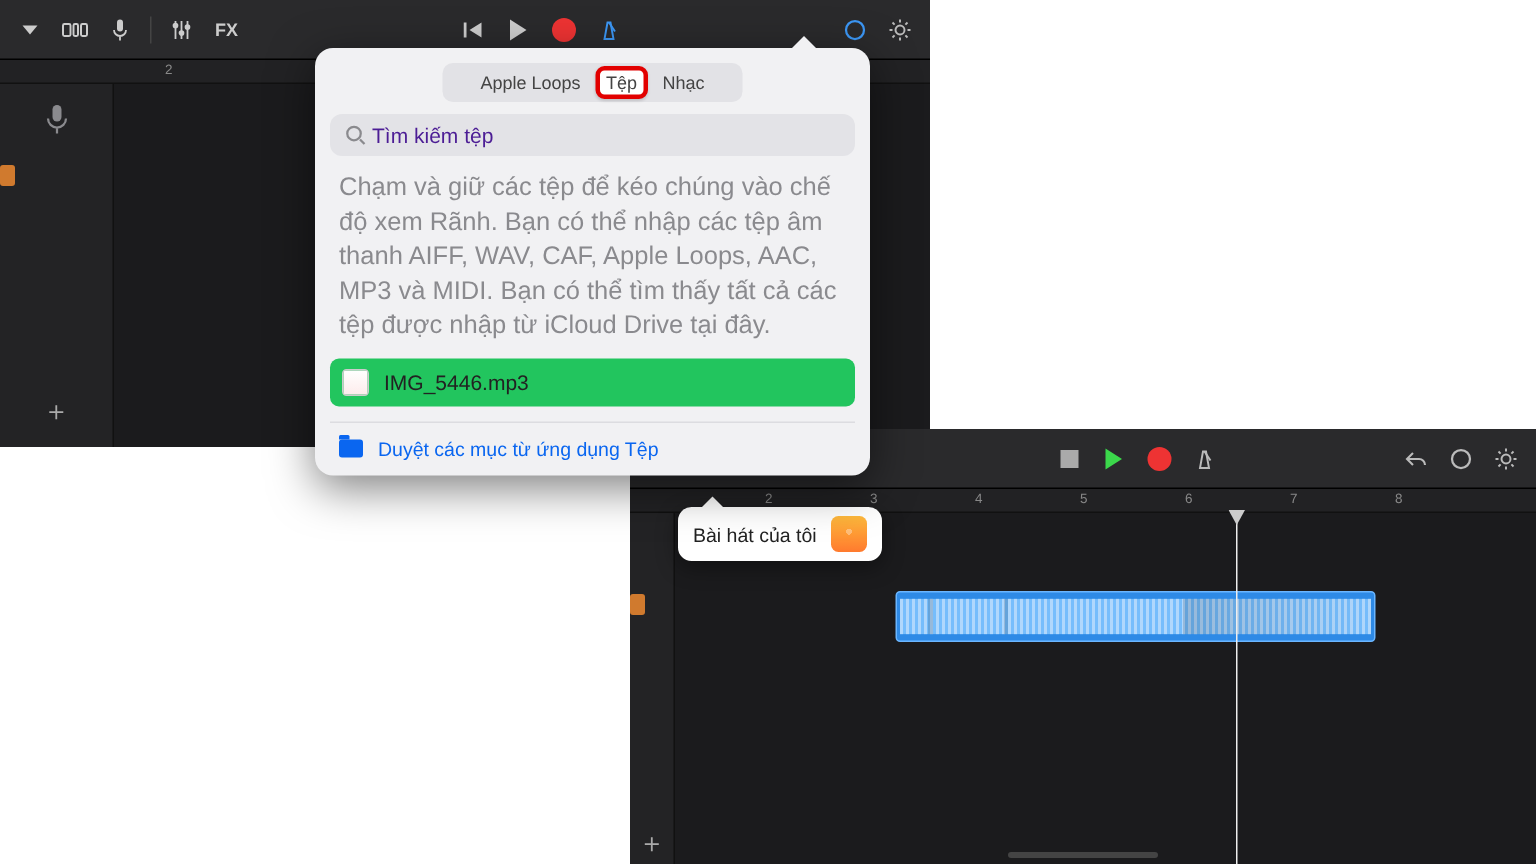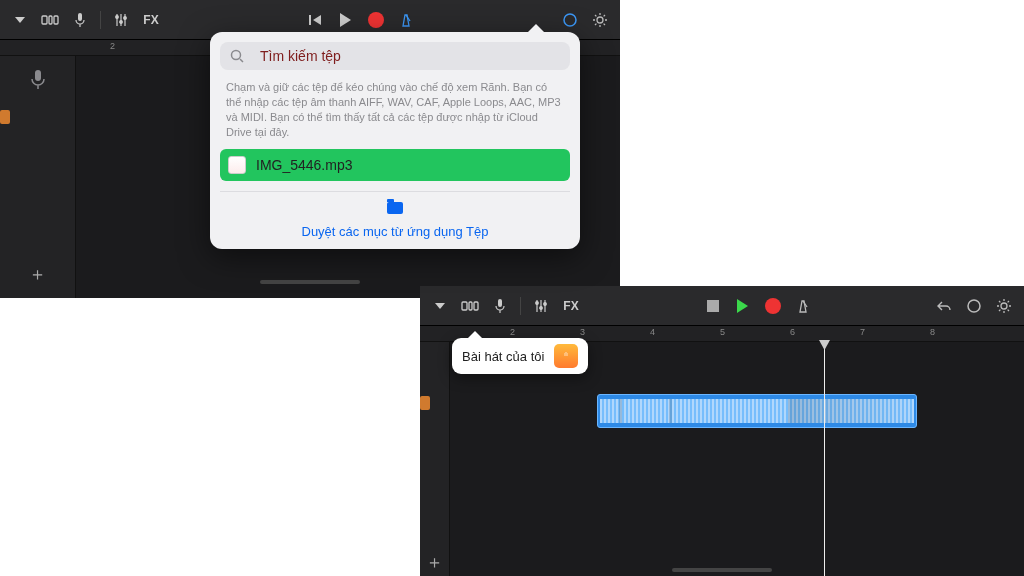--- a/index.html
+++ b/index.html
@@ -164,27 +164,27 @@
   .redbox {
     border: 3px solid #e20000;
     padding: 1px 4px;
   }
   .search {
     display: flex;
     align-items: center;
     background: #e3e3e7;
     border-radius: 8px;
     padding: 6px 10px;
-    color: #7f1d1d;
+    color: #4c1d95;
     font-size: 14px;
-    gap: 16px;
+    gap: 4px;
     margin-bottom: 8px;
   }
   .help-txt {
-    font-size: 11px;
+    font-size: 17px;
     color: #8a8a8e;
     line-height: 1.35;
     padding: 2px 6px 10px;
   }
   .file-row {
     display: flex;
     align-items: center;
     background: #22c55e;
     border-radius: 6px;
     padding: 7px 8px;
@@ -203,21 +203,20 @@
   .browse {
     display: flex;
     align-items: center;
     gap: 10px;
     padding: 4px 6px 2px;
     font-size: 13px;
     color: #0a66f0;
     border-top: 1px solid #dcdce0;
     margin-top: -18px;
     padding-top: 10px;
-    flex-direction: column;
   }
   .folder-ic {
     width: 16px; height: 12px;
     background: #0a66f0;
     border-radius: 2px;
     position: relative;
   }
   .folder-ic::before {
     content: "";
     position: absolute;
@@ -408,20 +407,25 @@
             <rect x="6" y="1" width="6" height="11" rx="3"></rect>
             <path d="M3 10a6 6 0 0012 0M9 16v4" stroke="#8a8a8e" stroke-width="1.5" fill="none"></path>
           </svg>
       </div>
       <div class="plus">＋</div>
     </div>
     <div class="track-area"></div>
   </div>
 
   <div class="popover">
+    <div class="seg">
+      <div class="seg-item">Apple Loops</div>
+      <div class="seg-item active redbox">Tệp</div>
+      <div class="seg-item">Nhạc</div>
+    </div>
     <div class="search">
       <svg width="14" height="14" viewBox="0 0 14 14" fill="none" stroke="#8a8a8e" stroke-width="1.5">
           <circle cx="6" cy="6" r="4.5"></circle>
           <path d="M10 10l3 3"></path>
         </svg>
       <span>Tìm kiếm tệp</span>
     </div>
     <div class="help-txt">Chạm và giữ các tệp để kéo chúng vào chế độ xem Rãnh. Bạn có thể nhập các tệp âm thanh AIFF, WAV, CAF, Apple Loops, AAC, MP3 và MIDI. Bạn có thể tìm thấy tất cả các tệp được nhập từ iCloud Drive tại đây.</div>
     <div class="file-row">
       <span class="file-ico"></span>

